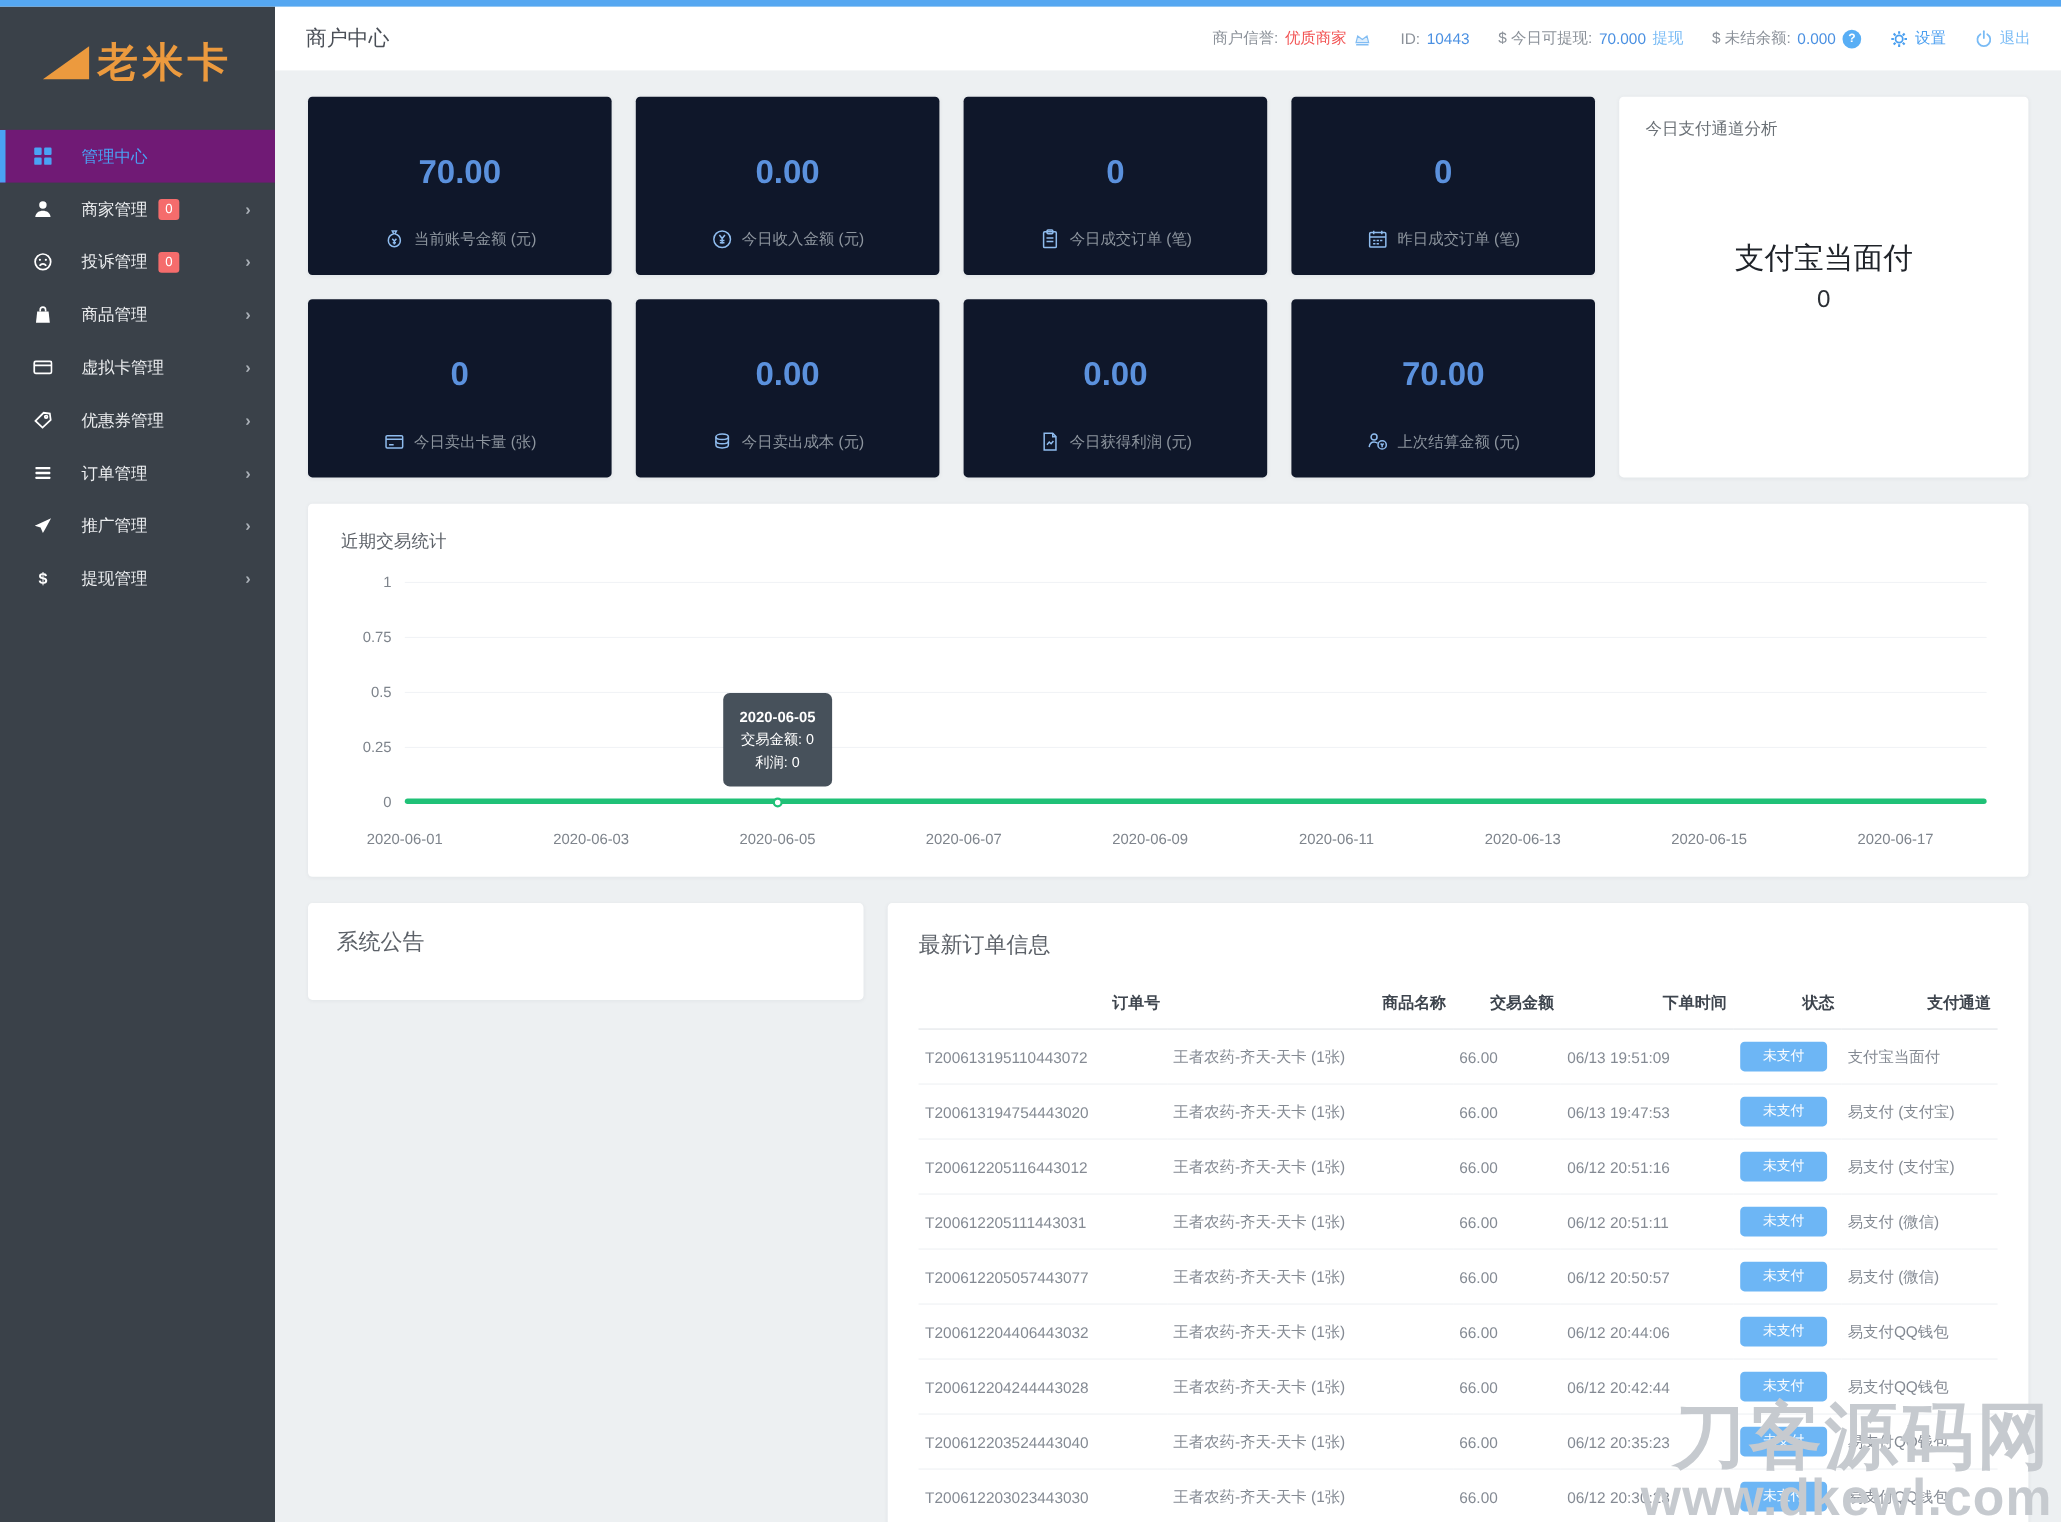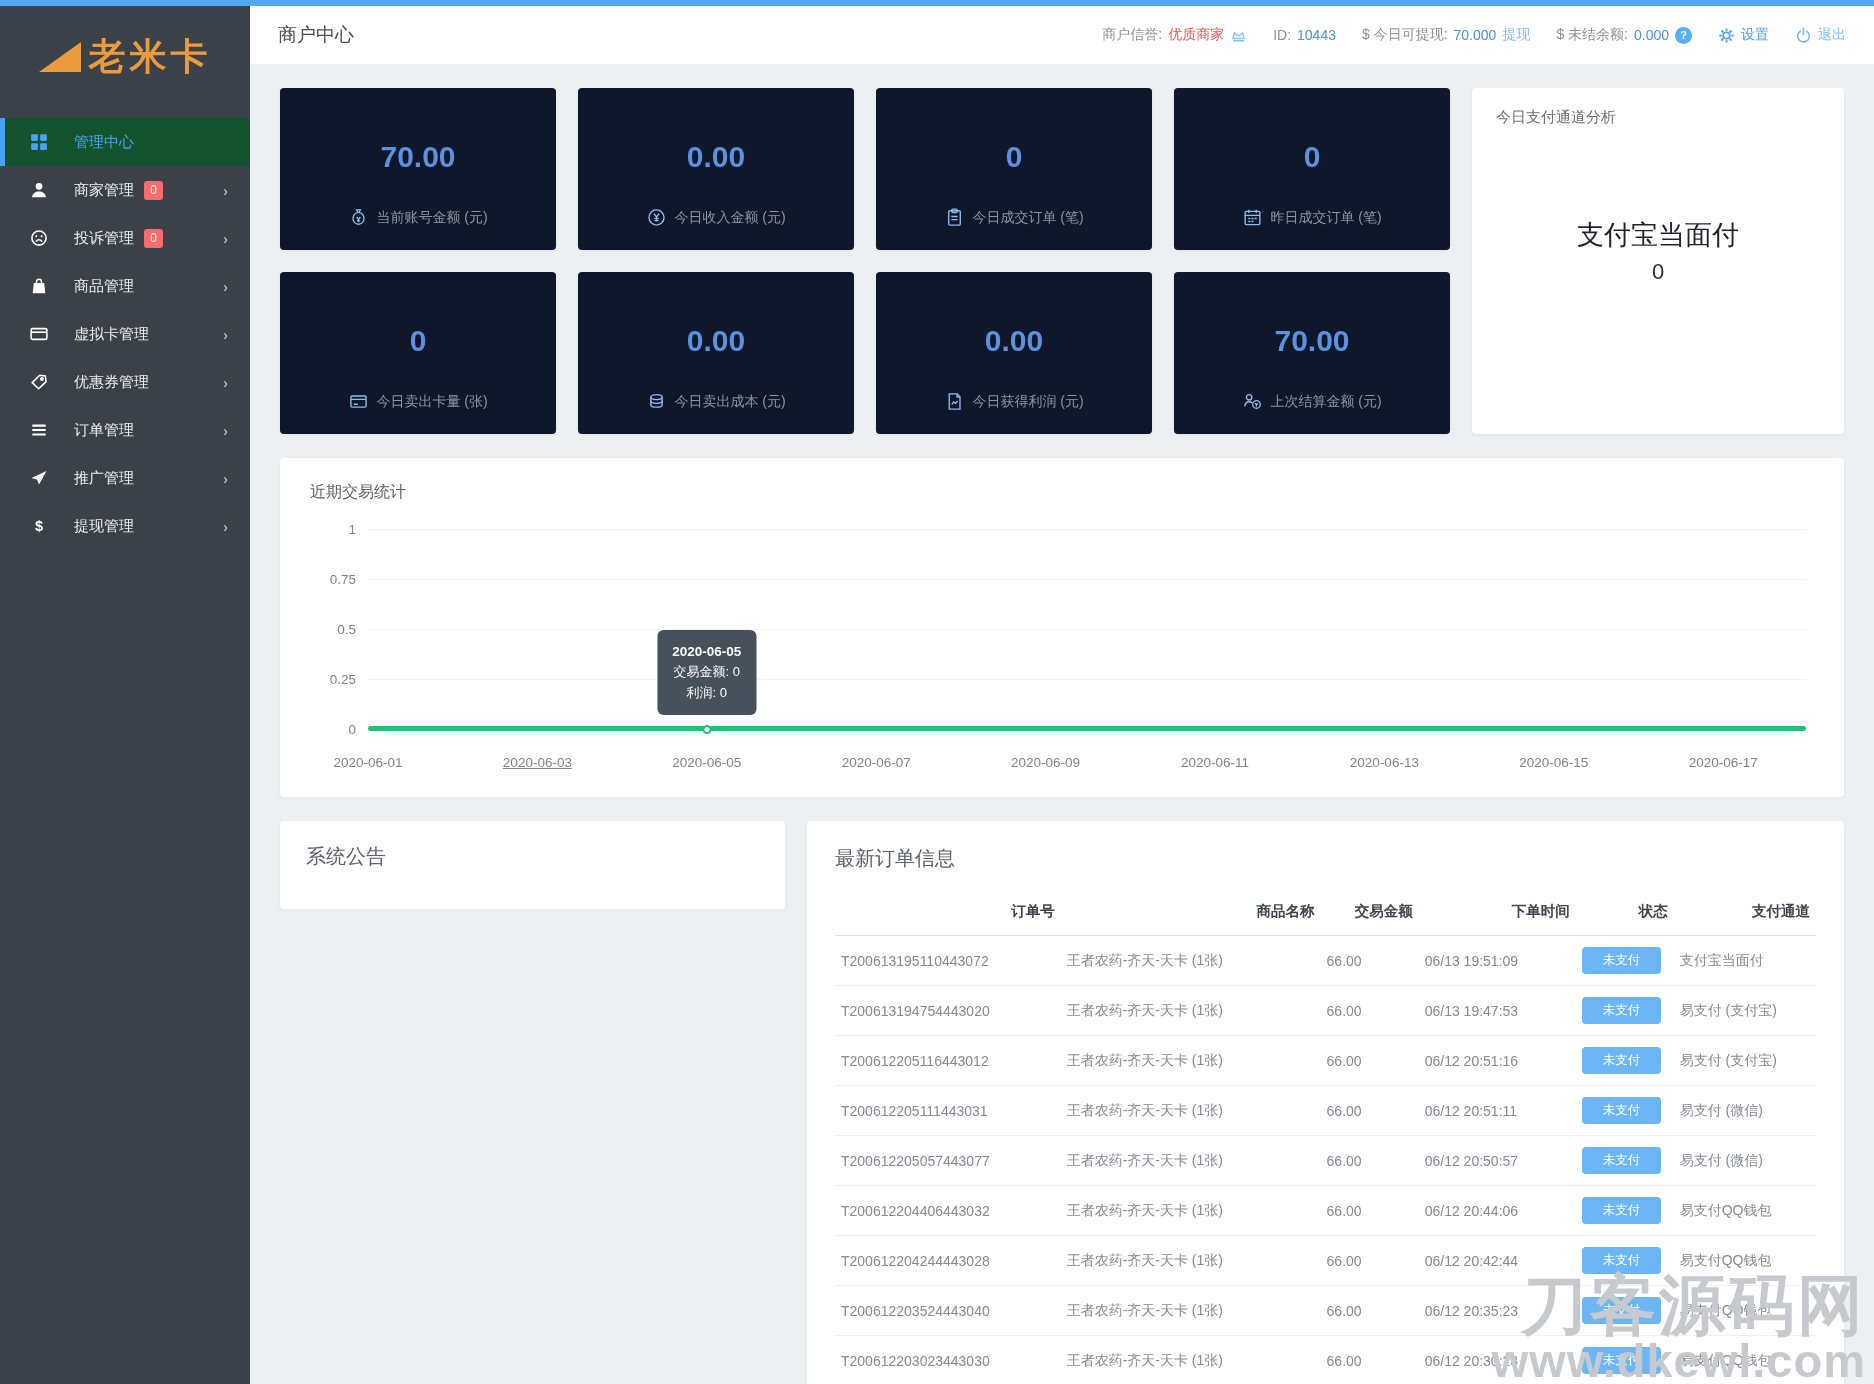--- a/index.html
+++ b/index.html
@@ -19,21 +19,21 @@
   .logo-tri { width:0; height:0; border-bottom:30px solid #ec9a3e; border-left:42px solid transparent; }
   .logo-text { font-size:37px; font-weight:900; color:#ec9a3e; letter-spacing:4px; }
   .menu { margin-top:10px; }
   .side-item { position:relative; display:flex; align-items:center; height:48px; padding:0 22px 0 30px;
                color:#eceef0; font-size:15px; cursor:pointer; }
   .side-item .s-icon { width:18px; height:18px; margin-right:26px; color:#ffffff; flex:none; }
   .side-item .lbl { flex:none; }
   .side-item .badge { margin-left:10px; background:#f56c6c; color:#fff; font-size:12px; min-width:19px; height:19px;
                       border-radius:3px; display:inline-flex; align-items:center; justify-content:center; padding:0 6px; }
   .side-item .chev { margin-left:auto; color:#aab0b7; font-size:15px; font-weight:700; }
-  .side-item.active { color:#4aa2f5; background:#14532d; box-shadow:inset 5px 0 0 #4aa2f5; }
+  .side-item.active { color:#4aa2f5; background:#701a75; box-shadow:inset 5px 0 0 #4aa2f5; }
   .side-item.active .s-icon { color:#4aa2f5; }
 
   
   .main { position:absolute; left:250px; top:6px; right:0; bottom:0; }
   .header { height:58px; background:#ffffff; display:flex; align-items:center; padding:0 28px; }
   .header-title { font-size:19px; color:#4a4f57; }
   .header-right { margin-left:auto; display:flex; align-items:center; gap:26px; font-size:14px; color:#8b9199; }
   .hgroup { display:flex; align-items:center; gap:6px; }
   .hv { color:#4a90e2; }
   .hred { color:#f25353; }
@@ -70,21 +70,21 @@
   .grid-line:nth-of-type(1){ top:0; } .grid-line:nth-of-type(2){ top:25%; } .grid-line:nth-of-type(3){ top:50%; }
   .grid-line:nth-of-type(4){ top:75%; } .grid-line:nth-of-type(5){ top:100%; }
   .y-axis span { position:absolute; left:0; width:46px; text-align:right; color:#7e848c; font-size:13.5px; transform:translateY(-50%); }
   .y-axis span:nth-child(1){ top:16px; } .y-axis span:nth-child(2){ top:66px; } .y-axis span:nth-child(3){ top:116px; }
   .y-axis span:nth-child(4){ top:166px; } .y-axis span:nth-child(5){ top:216px; }
   .tx-line { position:absolute; left:0; right:0; bottom:-2px; height:5px; border-radius:3px; background:#20c177; }
   .tx-dot { position:absolute; left:23.56%; bottom:-4.5px; width:9px; height:9px; background:#fff; border:2px solid #20c177;
             border-radius:50%; transform:translateX(-50%); z-index:3; }
   .x-axis { position:absolute; left:58px; right:8px; bottom:6px; height:20px; }
   .x-axis span { position:absolute; transform:translateX(-50%); color:#7e848c; font-size:13.5px; white-space:nowrap; }
-  .x-axis span:nth-child(1){ left:0%; } .x-axis span:nth-child(2){ left:11.78%;text-decoration:underline; } .x-axis span:nth-child(3){ left:23.56%; }
+  .x-axis span:nth-child(1){ left:0%; } .x-axis span:nth-child(2){ left:11.78%; } .x-axis span:nth-child(3){ left:23.56%; }
   .x-axis span:nth-child(4){ left:35.34%; } .x-axis span:nth-child(5){ left:47.12%; } .x-axis span:nth-child(6){ left:58.9%; }
   .x-axis span:nth-child(7){ left:70.68%; } .x-axis span:nth-child(8){ left:82.46%; } .x-axis span:nth-child(9){ left:94.24%; }
   .tooltip { position:absolute; left:23.56%; bottom:14px; transform:translateX(-50%); background:rgba(64,74,84,.96);
              color:#fff; border-radius:6px; padding:11px 15px; font-size:13px; text-align:center; line-height:1.6;
              white-space:nowrap; z-index:4; }
   .tooltip .tdate { font-weight:700; font-size:13.5px; }
 
   
   .bottom-row { display:flex; gap:22px; margin-top:24px; align-items:flex-start; }
   .announce-card { width:505px; background:#fff; border-radius:4px; box-shadow:0 1px 4px rgba(25,40,60,.05);

